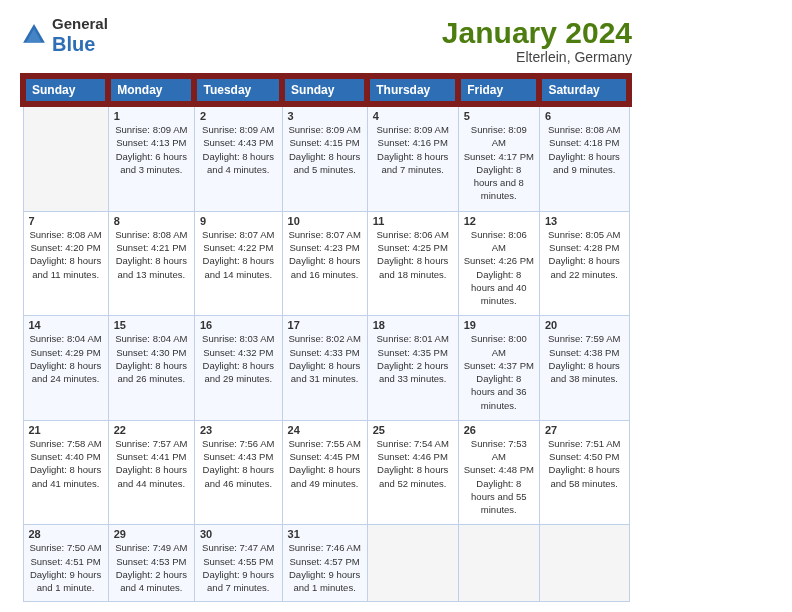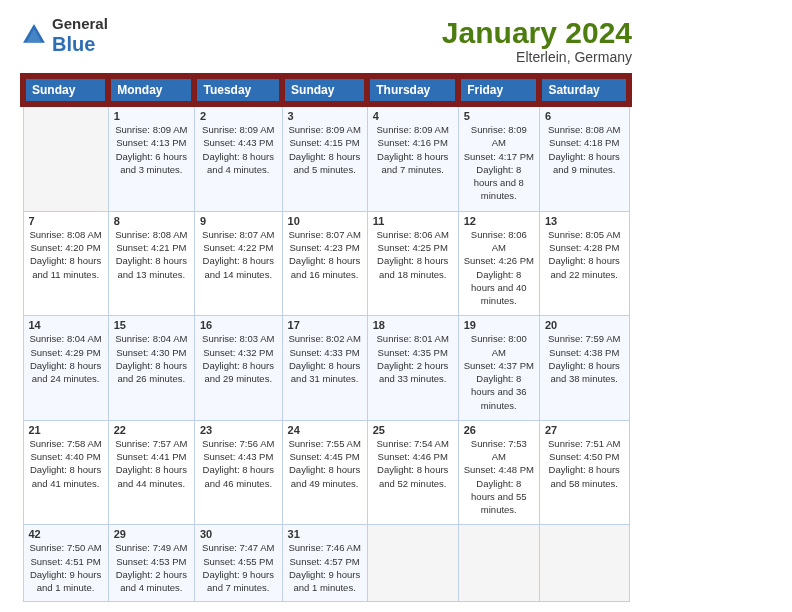--- a/index.html
+++ b/index.html
@@ -250,21 +250,21 @@
             <span class="day-num">26</span>
             <div class="cell-content"><span>Sunrise: 7:53 AM</span><br><span>Sunset: 4:48 PM</span><br><span>Daylight: 8 hours and 55 minutes.</span></div>
           </td>
           <td>
             <span class="day-num">27</span>
             <div class="cell-content"><span>Sunrise: 7:51 AM</span><br><span>Sunset: 4:50 PM</span><br><span>Daylight: 8 hours and 58 minutes.</span></div>
           </td>
         </tr>
         <tr>
           <td>
-            <span class="day-num">42</span>
+            <span class="day-num">28</span>
             <div class="cell-content"><span>Sunrise: 7:50 AM</span><br><span>Sunset: 4:51 PM</span><br><span>Daylight: 9 hours and 1 minute.</span></div>
           </td>
           <td>
             <span class="day-num">29</span>
             <div class="cell-content"><span>Sunrise: 7:49 AM</span><br><span>Sunset: 4:53 PM</span><br><span>Daylight: 2 hours and 4 minutes.</span></div>
           </td>
           <td>
             <span class="day-num">30</span>
             <div class="cell-content"><span>Sunrise: 7:47 AM</span><br><span>Sunset: 4:55 PM</span><br><span>Daylight: 9 hours and 7 minutes.</span></div>
           </td>

